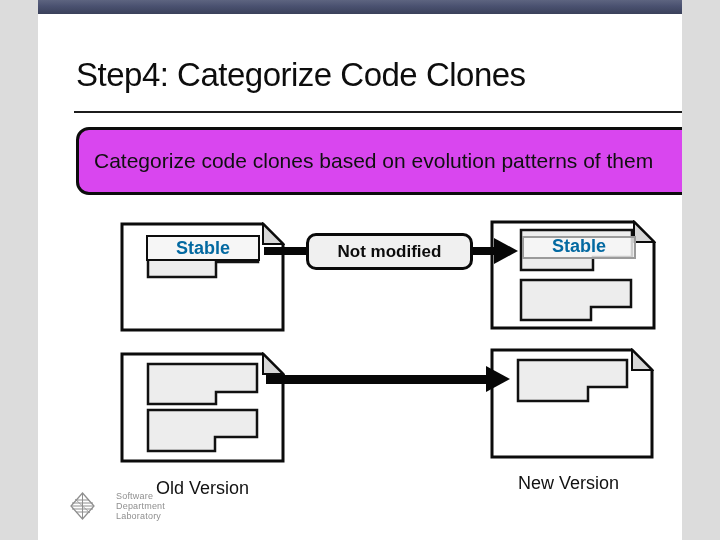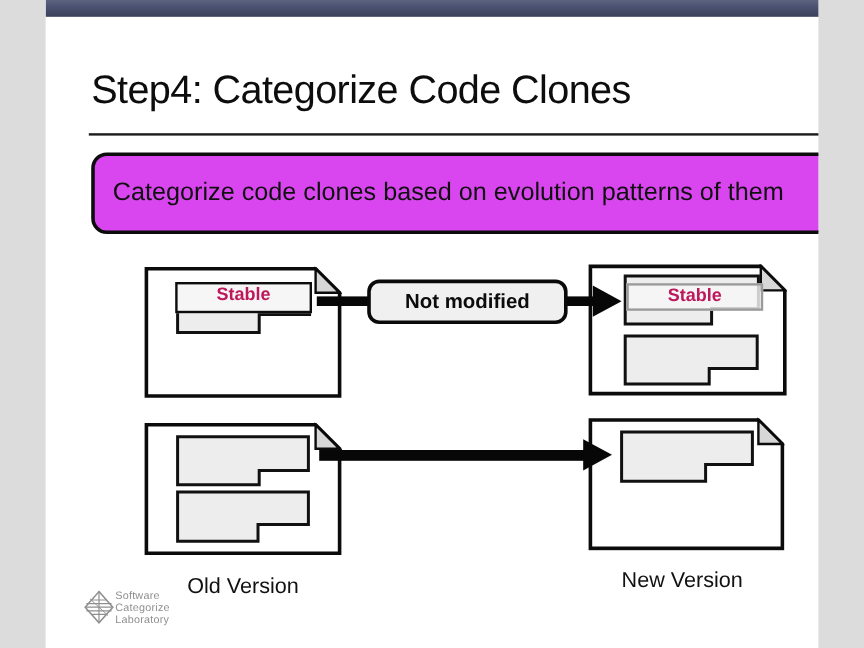--- a/index.html
+++ b/index.html
@@ -31,30 +31,30 @@
     border-left:24px solid #070707;
   }
   .relation-box {
     position:absolute; left:268px; top:233px; width:167px; height:37px; box-sizing:border-box;
     background:#f0f0f0; border:3px solid #0a0a0a; border-radius:10px; z-index:3;
     display:flex; align-items:center; justify-content:center;
     font-weight:bold; font-size:17px; color:#0c0c0c;text-align:right;
   }
   .clone-label {
     position:absolute; box-sizing:border-box; z-index:3;
-    display:flex; align-items:flex-start; justify-content:center;
-    font-weight:bold; font-size:15px; color:#be185d;
+    display:flex; align-items:flex-end; justify-content:center;
+    font-weight:bold; font-size:18px; color:#0369a1;
   }
   .label-old { left:108px; top:235px; width:114px; height:26px; background:#f6f6f6; border:2px solid #0d0d0d; }
   .label-new { left:484px; top:236px; width:114px; height:23px; background:rgba(246,246,246,0.82); border:2px solid #9b9b9b; }
   .version-label { position:absolute; font-size:18px; color:#111111; white-space:nowrap; }
   .old-version { left:118px; top:478px; }
   .new-version { left:480px; top:473px; }
   .page-number { position:absolute; left:659px; top:500px; font-size:13px; color:#3a3a3a; }
-  .logo { position:absolute; left:31px; top:491px; display:flex; gap:0; align-items:flex-end; z-index:6; }
+  .logo { position:absolute; left:31px; top:491px; display:flex; gap:20px; align-items:flex-end; z-index:6; }
   .logo-text div { font-size:9px; line-height:10px; color:#8f8f8f; letter-spacing:0.2px; }
   .footer {
     position:absolute; left:0; top:522px; width:720px; height:18px; z-index:5;
     background:linear-gradient(180deg,#c6cad1 0%,#979da6 30%,#7b818b 70%,#868c95 100%);
   }
   .footer-swoosh {
     position:absolute; right:0; top:-7px; width:330px; height:10px;
     background:linear-gradient(90deg, rgba(205,210,216,0) 0%, #ccd1d7 60%, #d8dce0 100%);
     border-radius:100% 0 0 0;
   }
@@ -139,19 +139,19 @@
       <line x1="7" y1="9" x2="20" y2="9" stroke="#8f8f8f" stroke-width="1"></line>
       <line x1="3" y1="12" x2="24" y2="12" stroke="#8f8f8f" stroke-width="1"></line>
       <line x1="2" y1="15" x2="25" y2="15" stroke="#8f8f8f" stroke-width="1"></line>
       <line x1="3" y1="18" x2="24" y2="18" stroke="#8f8f8f" stroke-width="1"></line>
       <line x1="7" y1="21" x2="20" y2="21" stroke="#8f8f8f" stroke-width="1"></line>
       <line x1="13.5" y1="2" x2="13.5" y2="28" stroke="#8f8f8f" stroke-width="1"></line>
       <line x1="6" y1="8" x2="21" y2="22" stroke="#8f8f8f" stroke-width="0.8"></line>
     </svg>
     <div class="logo-text">
       <div>Software</div>
-      <div>Categorize</div>
+      <div>Department</div>
       <div>Laboratory</div>
     </div>
   </div>
 
 
 </div>
 
 </body></html>

